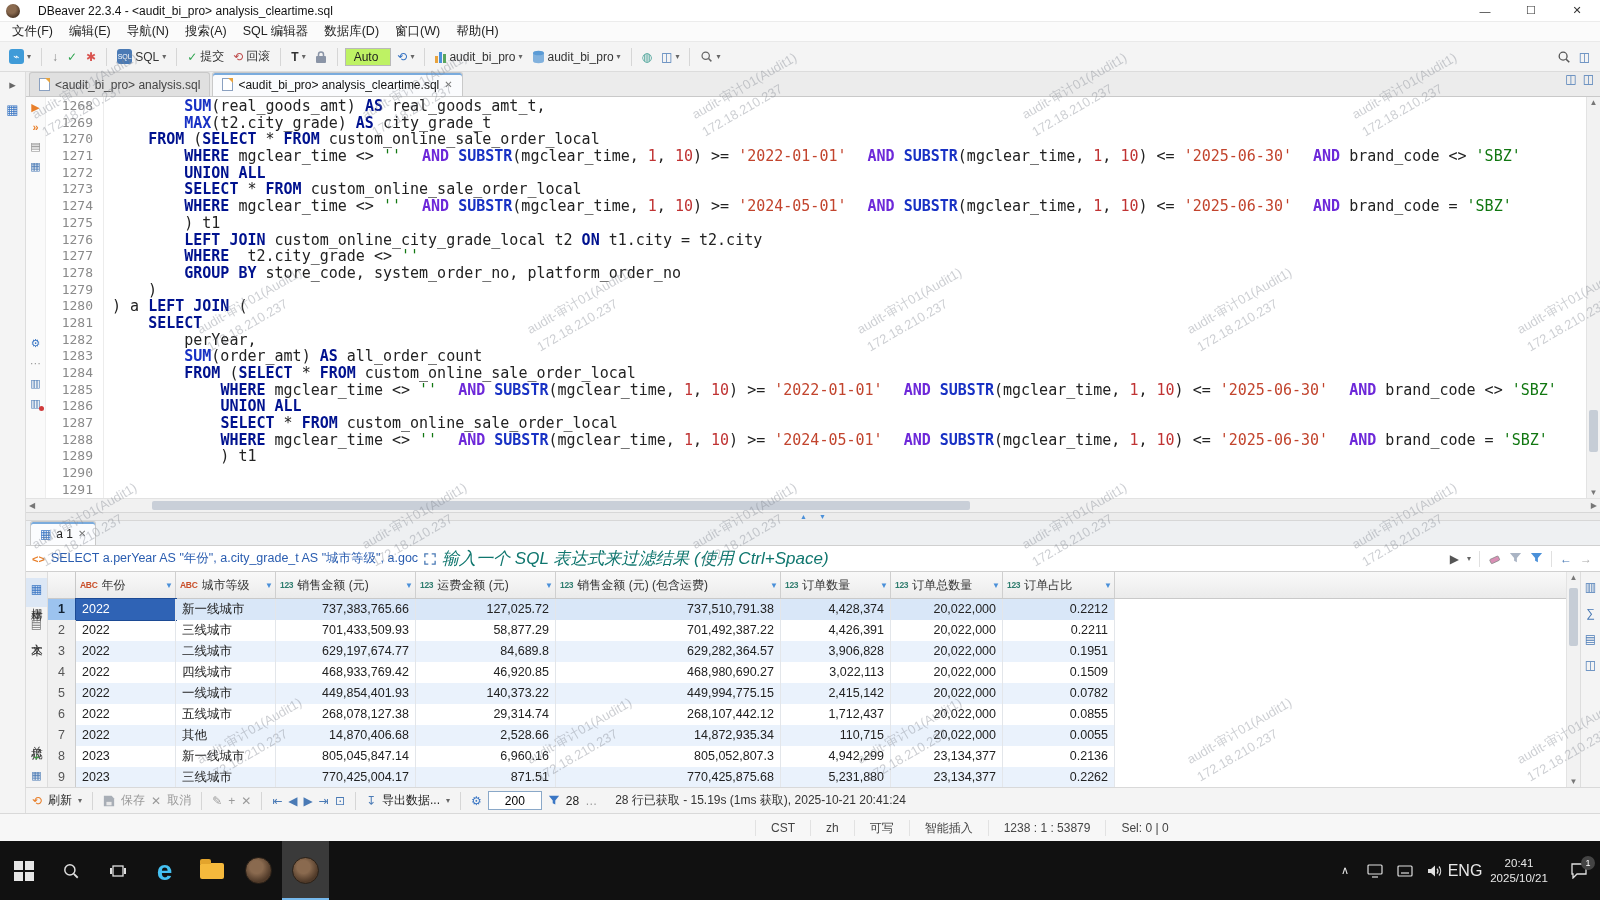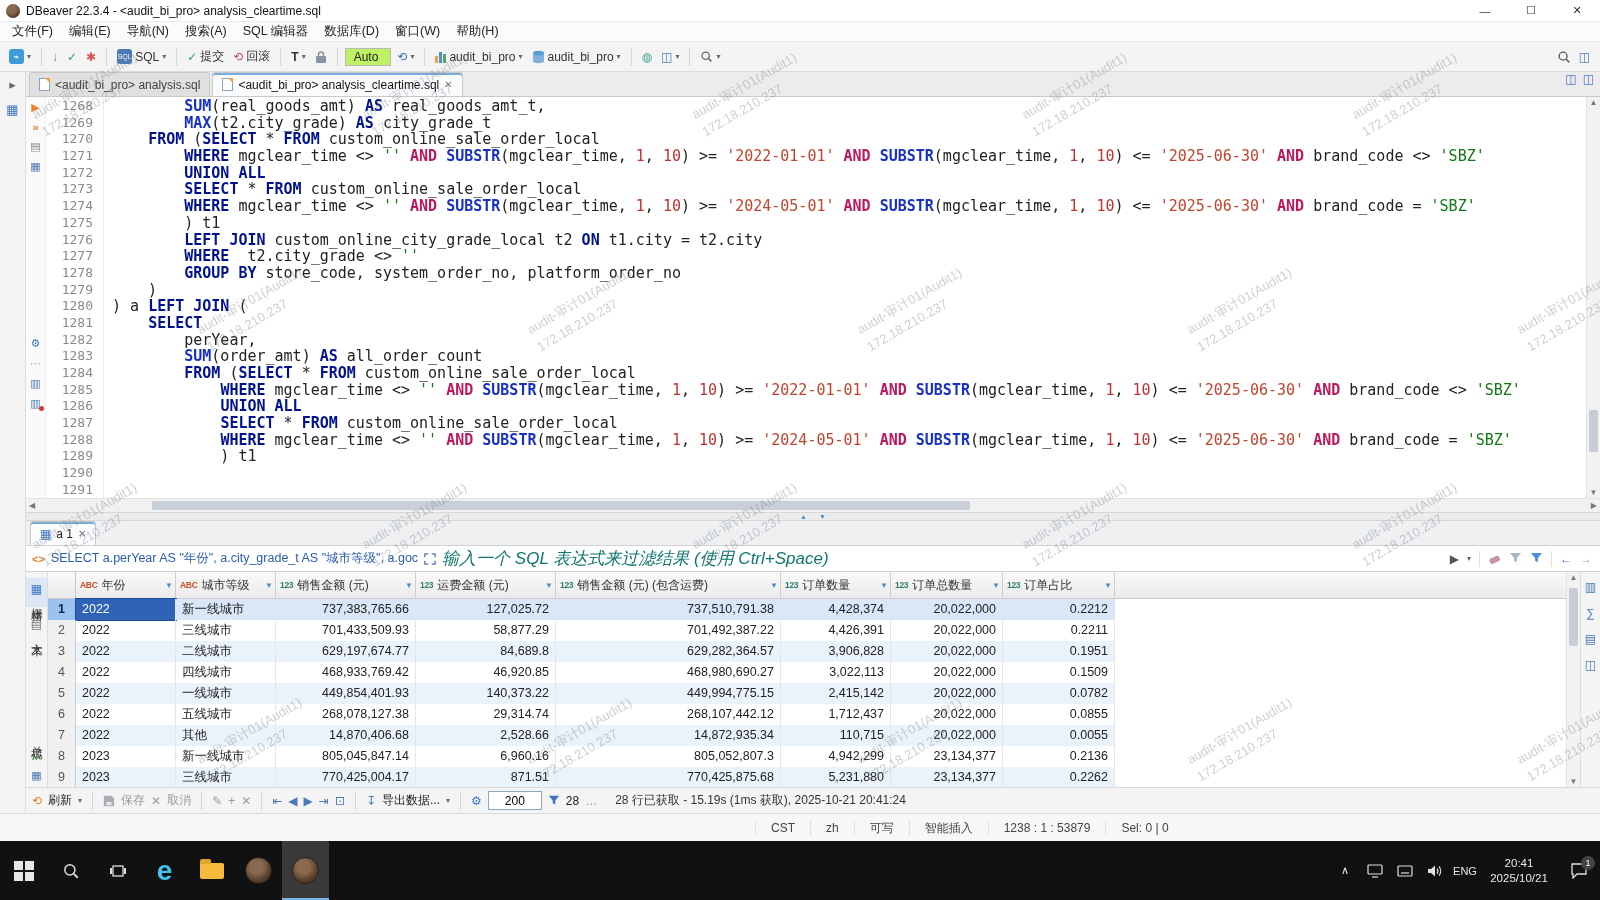--- a/index.html
+++ b/index.html
@@ -3,21 +3,21 @@
 <meta charset="utf-8">
 <style>
 * { box-sizing: border-box; margin: 0; padding: 0; }
 html,body { width:1600px; height:900px; overflow:hidden; }
 body { font-family:"Liberation Sans","DejaVu Sans",sans-serif; font-size:12px; color:#222; }
 .app { width:1600px; height:900px; display:flex; flex-direction:column; background:#f0f0f0; position:relative; overflow:hidden; }
 
 
 .titlebar { flex:0 0 22px; background:#fff; display:flex; align-items:center; gap:6px; padding-left:6px; border-bottom:1px solid #ececec; }
 .app-logo { width:14px; height:14px; border-radius:50%; background:radial-gradient(circle at 40% 35%,#8a6a4f 35%,#503a29 70%); }
-.title-text { font-size:12px; color:#111; }
+.title-text { font-size:12px; color:#111;margin-left:12px; }
 .win-controls { margin-left:auto; display:flex; height:100%; }
 .win-btn { width:46px; display:flex; align-items:center; justify-content:center; font-size:11px; color:#333; }
 .menubar { flex:0 0 20px; background:#fbfbfb; display:flex; align-items:center; padding-left:4px; border-bottom:1px solid #e9e9e9; }
 .menu-item { padding:0 8px; font-size:12.5px; color:#222; }
 .toolbar { flex:0 0 30px; background:#f4f4f4; border-bottom:1px solid #dcdcdc; display:flex; align-items:center; padding:0 6px; gap:3px; }
 .tb-sep { width:1px; height:18px; background:#d6d6d6; margin:0 4px; flex:0 0 1px; }
 .tb-btn { display:flex; align-items:center; gap:3px; padding:2px 3px; border-radius:3px; font-size:12px; color:#333; white-space:nowrap; }
 .dd { font-size:8px; color:#666; }
 .ibox { width:15px; height:15px; border-radius:3px; display:flex; align-items:center; justify-content:center; font-size:10px; color:#fff; flex:0 0 15px; }
 .auto-box { border:1px solid #b9b9b9; background:#bef264; padding:1px 12px 1px 8px; font-size:12px; color:#222; }
@@ -44,21 +44,21 @@
 .editor-side { flex:0 0 20px; background:#fafafa; border-right:1px solid #eee; display:flex; flex-direction:column; align-items:center; padding-top:4px; gap:7px; font-size:11px; }
 .editor-side .spacer { flex:0 0 150px; }
 .red-dot { position:relative; }
 .red-dot::after { content:""; position:absolute; right:-3px; bottom:-1px; width:5px; height:5px; border-radius:50%; background:#d03a3a; }
 .gutter { flex:0 0 58px; background:#fff; border-right:1px solid #ececec; font-family:"DejaVu Sans Mono","Liberation Mono",monospace; font-size:13px; color:#8a8a8a; text-align:right; padding:1px 10px 0 0; }
 .gut-line { height:16.7px; line-height:16.7px; }
 .code { flex:1 1 auto; overflow:hidden; font-family:"DejaVu Sans Mono","Liberation Mono",monospace; font-size:15px; padding:1px 0 0 8px; }
 .code-line { height:16.7px; line-height:16.7px; white-space:pre; }
 .tk-k { color:#00128f; font-weight:bold; }
 .tk-f { color:#1831c4; font-weight:bold; }
-.tk-a { color:#be185d; font-weight:bold; }
+.tk-a { color:#6d28d9; font-weight:bold;margin-left:12px; }
 .tk-s { color:#117711; }
 .tk-d { color:#c2442d; }
 .tk-n { color:#c03333; }
 .vscroll { flex:0 0 14px; background:#f2f2f2; border-left:1px solid #e3e3e3; position:relative; font-size:8px; color:#777; }
 .vscroll .arr-top { position:absolute; top:1px; left:0; right:0; text-align:center; }
 .vscroll .arr-bot { position:absolute; bottom:1px; left:0; right:0; text-align:center; }
 .vthumb { position:absolute; left:2px; right:2px; background:#c6cdd6; border-radius:2px; }
 
 .hscroll { flex:0 0 14px; background:#f1f1f1; border-top:1px solid #e2e2e2; position:relative; font-size:8px; color:#777; }
 .hscroll .arr-l { position:absolute; left:3px; top:2px; }
@@ -661,21 +661,21 @@
             <rect x="1" y="1" width="14" height="10" rx="1" fill="none" stroke="#e0e0e0" stroke-width="1.2"></rect>
             <line x1="4" y1="8" x2="12" y2="8" stroke="#e0e0e0" stroke-width="1.2"></line>
           </svg>
       </div>
       <div class="tray-ico">
         <svg width="16" height="14" viewBox="0 0 16 14">
             <path d="M1 5h3l4-3.5v11L4 9H1z" fill="#e0e0e0"></path>
             <path d="M10 4.5a4 4 0 0 1 0 5M12 2.5a7 7 0 0 1 0 9" fill="none" stroke="#e0e0e0" stroke-width="1.2"></path>
           </svg>
       </div>
-      <div class="tray-ico" style="font-size:11px">ENG</div>
+      <div class="tray-ico" style="font-size:16px">ENG</div>
       <div class="clock">
         <div>20:41</div>
         <div>2025/10/21</div>
       </div>
       <div class="noti">
         <svg width="18" height="16" viewBox="0 0 18 16">
             <path d="M2 1h14v10H7l-4 4v-4H2z" fill="none" stroke="#e0e0e0" stroke-width="1.3"></path>
           </svg>
         <span class="badge">1</span>
       </div>

